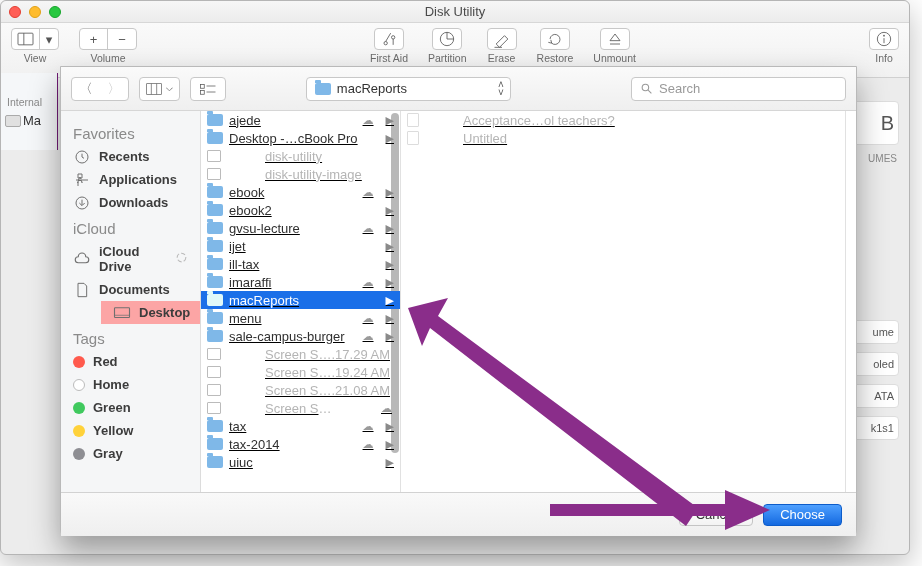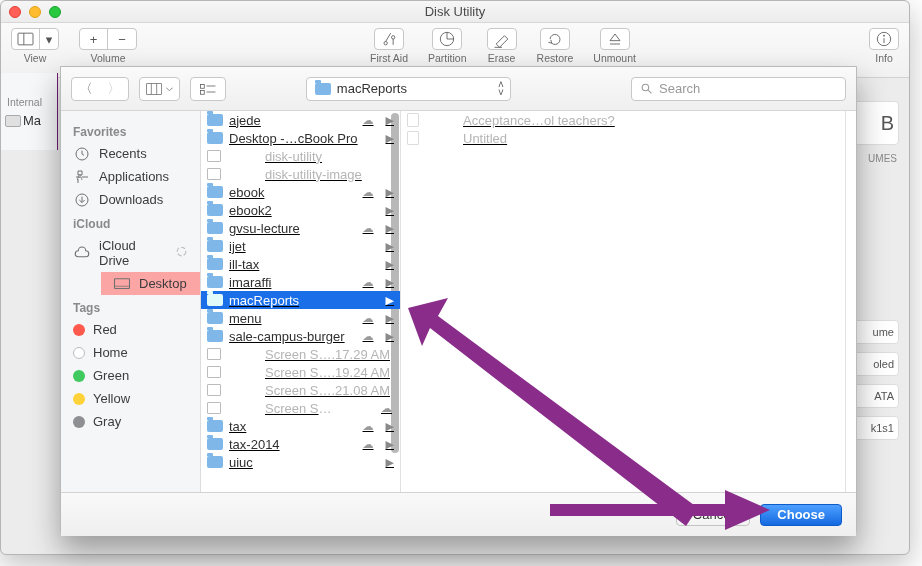--- a/index.html
+++ b/index.html
@@ -37,22 +37,22 @@
 .view-seg{display:flex;height:24px;border:1px solid #c8c8c8;border-radius:4px;background:#fff;align-items:center;padding:0 6px;color:#555;gap:4px;}
 .group-btn{width:36px;height:24px;border:1px solid #c8c8c8;border-radius:4px;background:#fff;display:flex;align-items:center;justify-content:center;color:#555;}
 .path-pop{margin-left:70px;width:205px;height:24px;border:1px solid #c8c8c8;border-radius:4px;background:#fff;display:flex;align-items:center;padding:0 8px;gap:6px;color:#333;position:relative;}
 .path-pop .chev{position:absolute;right:6px;color:#555;font-size:10px;line-height:8px;}
 .search{margin-left:auto;width:215px;height:24px;border:1px solid #c8c8c8;border-radius:4px;background:#fff;display:flex;align-items:center;padding:0 8px;gap:6px;color:#999;}
 .folder-ic{width:16px;height:12px;background:#7fb8e8;border-radius:2px;position:relative;}
 .folder-ic::before{content:"";position:absolute;left:0;top:-3px;width:6px;height:3px;background:#7fb8e8;border-radius:1px 1px 0 0;}
 
 .sheet-body{display:flex;height:381px;}
 .sidebar{width:140px;background:#f5f6f7;border-right:1px solid #dcdcdc;padding:8px 0;overflow:hidden;position:relative;}
-.sb-h{font-size:12px;color:#8a8a8a;font-weight:700;padding:6px 12px 3px;}
-.sb-item{display:flex;align-items:center;gap:8px;padding:4px 12px;color:#3c3c3c;}
+.sb-h{font-size:15px;color:#8a8a8a;font-weight:400;padding:6px 12px 3px;}
+.sb-item{display:flex;align-items:center;gap:8px;padding:4px 12px;color:#3c3c3c;font-weight:bold;}
 .sb-item.sel{background:#fca5a5;margin-left:40px;}
 .tag-dot{width:12px;height:12px;border-radius:50%;flex:none;}
 .ic{width:18px;height:14px;display:flex;align-items:center;justify-content:center;color:#707070;flex:none;}
 .col-wrap{flex:1;display:flex;background:#fff;text-decoration:underline;}
 .column{width:200px;border-right:1px solid #e1e1e1;overflow-y:hidden;position:relative;}
 .column2{flex:1;position:relative;border-right:1px solid #e1e1e1;}
 .column3{width:10px;}
 .col-scroll{position:absolute;right:1px;top:2px;width:8px;height:340px;background:rgba(0,0,0,.28);border-radius:4px;}
 .row{height:18px;display:flex;align-items:center;padding:0 6px;gap:6px;color:#303030;position:relative;}
 .row .nm{white-space:nowrap;overflow:hidden;text-overflow:ellipsis;flex:1;}
@@ -60,21 +60,21 @@
 .row.sel{background:#1a6fe8;color:#fff;}
 .row.sel .folder-ic{filter:brightness(1.6) saturate(0.5);}
 .arrow{font-size:11px;color:#8a8a8a;padding-left:4px;}
 .row.sel .arrow{color:#fff;}
 .cloud{font-size:11px;color:#9a9a9a;padding-right:2px;}
 .doc-ic{width:12px;height:14px;border:1px solid #c4c4c4;border-radius:1px;background:#fff;position:relative;}
 .doc-ic.dim{border-color:#dcdcdc;}
 .img-ic{width:14px;height:12px;border:1px solid #bbb;border-radius:1px;background:#fff;position:relative;}
 .sheet-footer{height:44px;border-top:1px solid #d2d2d2;background:linear-gradient(#f9f9f9,#efefef);display:flex;align-items:center;justify-content:flex-end;padding:0 14px;gap:10px;}
 .btn{height:22px;padding:0 16px;border:1px solid #c4c4c4;border-radius:4px;background:linear-gradient(#fff,#f3f3f3);color:#333;display:flex;align-items:center;}
-.btn.primary{background:linear-gradient(#4ea0ff,#1469e0);border-color:#0d5cc9;color:#fff;font-weight:700;}
+.btn.primary{background:linear-gradient(#4ea0ff,#1469e0);border-color:#0d5cc9;color:#fff;font-weight:400;}
 
 
 .arrow-shape{position:absolute;pointer-events:none;}
 svg.icon{width:100%;height:100%;}
 </style>
 </head>
 <body>
 
 <div class="parent-window">
   <div class="title-bar">
@@ -256,20 +256,28 @@
             <span class="ic">
               <svg width="18" height="14" viewBox="0 0 24 18">
                 <path d="M7 14 A4 4 0 0 1 7 6 A5 5 0 0 1 17 6 A4 4 0 0 1 17 14 Z" fill="none" stroke="currentColor" stroke-width="1.5"></path>
               </svg>
             </span>
             <span>iCloud Drive</span>
             <span style="margin-left:auto;"><svg width="13" height="13" viewBox="0 0 24 24">
                 <circle cx="12" cy="12" r="8" fill="none" stroke="#bbb" stroke-width="2" stroke-dasharray="8 4"></circle>
               </svg></span>
           </div>
+          <div class="sb-item">
+            <span class="ic">
+              <svg width="14" height="16" viewBox="0 0 20 24">
+                <path d="M4 2 H13 L17 6 V22 H4 Z" fill="none" stroke="currentColor" stroke-width="1.5"></path>
+              </svg>
+            </span>
+            <span>Documents</span>
+          </div>
           <div class="sb-item sel">
             <span class="ic">
               <svg width="18" height="14" viewBox="0 0 24 18">
                 <rect x="2" y="2" width="20" height="13" rx="1" fill="none" stroke="currentColor" stroke-width="1.5"></rect>
                 <line x1="2" y1="12" x2="22" y2="12" stroke="currentColor"></line>
               </svg>
             </span>
             <span>Desktop</span>
           </div>
         </div>

